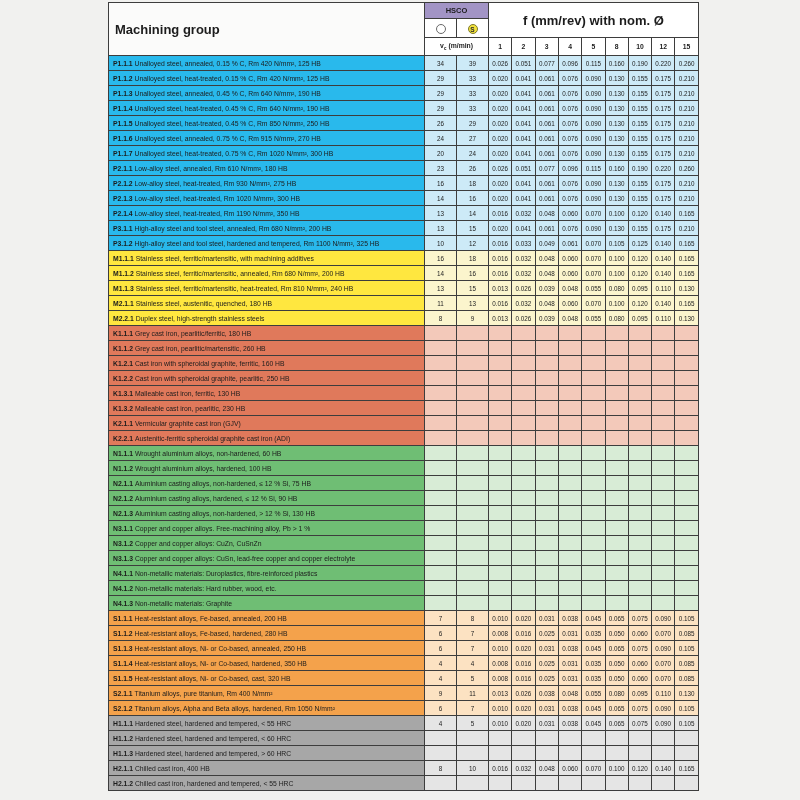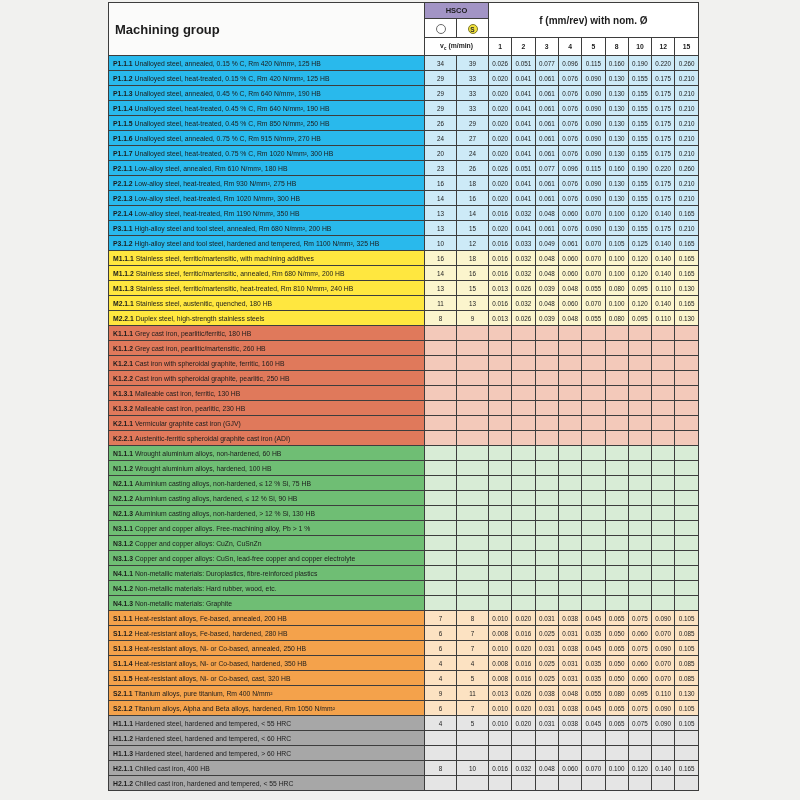--- a/index.html
+++ b/index.html
@@ -24,21 +24,21 @@
   }
 
   
   tr.h1 th { height:16px; }
   tr.h2 th { height:19px; }
   tr.h3 th { height:18px; }
   th.mg-cell { background:#fbfbfa; text-align:left; padding-left:6px;
                font-size:13px; font-weight:bold; }
   th.hsco-cell { background:#a294c5; font-size:7.5px; font-weight:bold; text-align:center; }
   th.icon-cell { background:#ffffff; text-align:center; vertical-align:middle; }
-  th.ftitle-cell { background:#ffffff; font-size:10px; font-weight:bold; text-align:center; }
+  th.ftitle-cell { background:#ffffff; font-size:13px; font-weight:bold; text-align:center; }
   th.vc-cell { background:#ffffff; font-size:6.8px; font-weight:bold; text-align:center; }
   th.vc-cell sub { font-size:5px; }
   th.dia-cell { background:#ffffff; font-size:6.8px; font-weight:bold; text-align:center; }
 
   .circle-icon { display:inline-block; width:10px; height:10px; border-radius:50%;
                  border:1px solid #6a6a6a; background:#ffffff; vertical-align:middle; }
   .s-badge { display:inline-block; width:10px; height:10px; border-radius:50%;
              border:1px solid #7e7a2c; background:#f2e23c; color:#2b2b2b;
              font-size:6.5px; font-weight:bold; line-height:9px; text-align:center;
              vertical-align:middle; }

